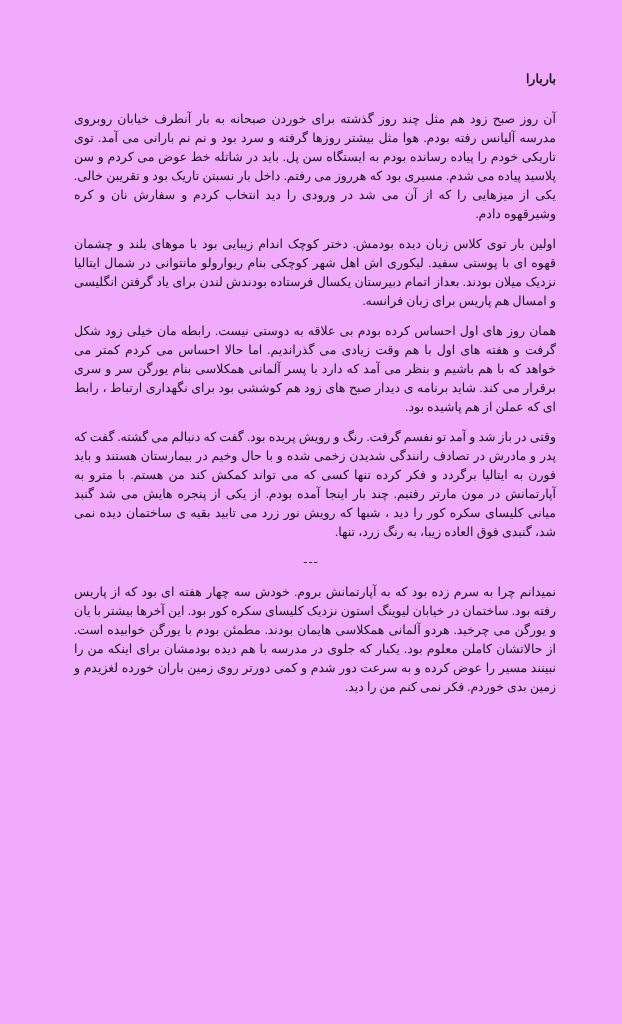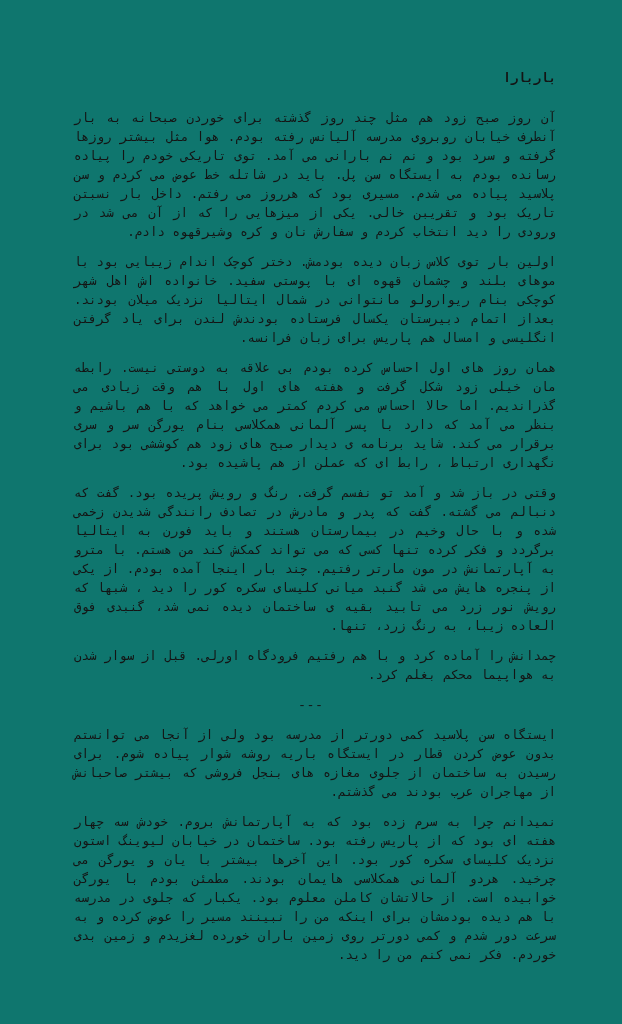--- a/index.html
+++ b/index.html
@@ -4,23 +4,23 @@
 <style>
   html, body {
     margin: 0;
     padding: 0;
     background: #a6e64f;
   }
   .page {
     position: relative;
     width: 622px;
     height: 1024px;
-    background: #0f766e;
+    background: #f0abfc;
     overflow: hidden;
-    font-family: Liberation Mono, monospace;
+    font-family: Liberation Serif, serif;
   }
   .content {
     position: absolute;
     top: 70px;
     right: 66px;
     width: 490px;
     direction: rtl;
     color: #141414;
     font-size: 12.5px;
     line-height: 19px;
@@ -43,23 +43,21 @@
   }
 </style>
 </head>
 <body>
 
 <div class="page">
   <div class="content">
     <div class="doc-title">باربارا</div>
 
     <p class="para">آن روز صبح زود هم مثل چند روز گذشته برای خوردن صبحانه به بار آنطرف خیابان روبروی مدرسه آلیانس رفته بودم. هوا مثل بیشتر روزها گرفته و سرد بود و نم نم بارانی می آمد. توی تاریکی خودم را پیاده رسانده بودم به ایستگاه سن پل. باید در شاتله خط عوض می کردم و سن پلاسید پیاده می شدم. مسیری بود که هرروز می رفتم. داخل بار نسبتن تاریک بود و تقریبن خالی. یکی از میزهایی را که از آن می شد در ورودی را دید انتخاب کردم و سفارش نان و کره وشیرقهوه دادم.</p>
-    <p class="para">اولین بار توی کلاس زبان دیده بودمش. دختر کوچک اندام زیبایی بود با موهای بلند و چشمان قهوه ای با پوستی سفید. خانواده اش اهل شهر کوچکی بنام ریوارولو مانتوانی در شمال ایتالیا نزدیک میلان بودند. بعداز اتمام دبیرستان یکسال فرستاده بودندش لندن برای یاد گرفتن انگلیسی و امسال هم پاریس برای زبان فرانسه.</p>
+    <p class="para">اولین بار توی کلاس زبان دیده بودمش. دختر کوچک اندام زیبایی بود با موهای بلند و چشمان قهوه ای با پوستی سفید. لیکوری اش اهل شهر کوچکی بنام ریوارولو مانتوانی در شمال ایتالیا نزدیک میلان بودند. بعداز اتمام دبیرستان یکسال فرستاده بودندش لندن برای یاد گرفتن انگلیسی و امسال هم پاریس برای زبان فرانسه.</p>
     <p class="para">همان روز های اول احساس کرده بودم بی علاقه به دوستی نیست. رابطه مان خیلی زود شکل گرفت و هفته های اول با هم وقت زیادی می گذراندیم. اما حالا احساس می کردم کمتر می خواهد که با هم باشیم و بنظر می آمد که دارد با پسر آلمانی همکلاسی بنام یورگن سر و سری برقرار می کند. شاید برنامه ی دیدار صبح های زود هم کوششی بود برای نگهداری ارتباط ، رابط ای که عملن از هم پاشیده بود.</p>
     <p class="para">وقتی در باز شد و آمد تو نفسم گرفت. رنگ و رویش پریده بود. گفت که دنبالم می گشته. گفت که پدر و مادرش در تصادف رانندگی شدیدن زخمی شده و با حال وخیم در بیمارستان هستند و باید فورن به ایتالیا برگردد و فکر کرده تنها کسی که می تواند کمکش کند من هستم. با مترو به آپارتمانش در مون مارتر رفتیم. چند بار اینجا آمده بودم. از یکی از پنجره هایش می شد گنبد میانی کلیسای سکره کور را دید ، شبها که رویش نور زرد می تابید بقیه ی ساختمان دیده نمی شد، گنبدی فوق العاده زیبا، به رنگ زرد، تنها.</p>
-    <p class="para">چمدانش را آماده کرد و با هم رفتیم فرودگاه اورلی. قبل از سوار شدن به هواپیما محکم بغلم کرد.</p>
 
     <div class="separator">---</div>
 
-    <p class="para">ایستگاه سن پلاسید کمی دورتر از مدرسه بود ولی از آنجا می توانستم بدون عوض کردن قطار در ایستگاه باریه روشه شوار پیاده شوم. برای رسیدن به ساختمان از جلوی مغازه های بنجل فروشی که بیشتر صاحبانش از مهاجران عرب بودند می گذشتم.</p>
     <p class="para">نمیدانم چرا به سرم زده بود که به آپارتمانش بروم. خودش سه چهار هفته ای بود که از پاریس رفته بود. ساختمان در خیابان لیوینگ استون نزدیک کلیسای سکره کور بود.  این آخرها بیشتر با یان و یورگن می چرخید.  هردو آلمانی همکلاسی هایمان بودند. مطمئن بودم با یورگن خوابیده است.  از حالاتشان کاملن معلوم بود. یکبار که جلوی در مدرسه با هم دیده بودمشان برای اینکه من را نبینند مسیر را عوض کرده و به سرعت دور شدم و کمی دورتر روی زمین باران خورده لغزیدم و زمین بدی خوردم. فکر نمی کنم من را دید.</p>
   </div>
 </div>
 
 </body></html>

